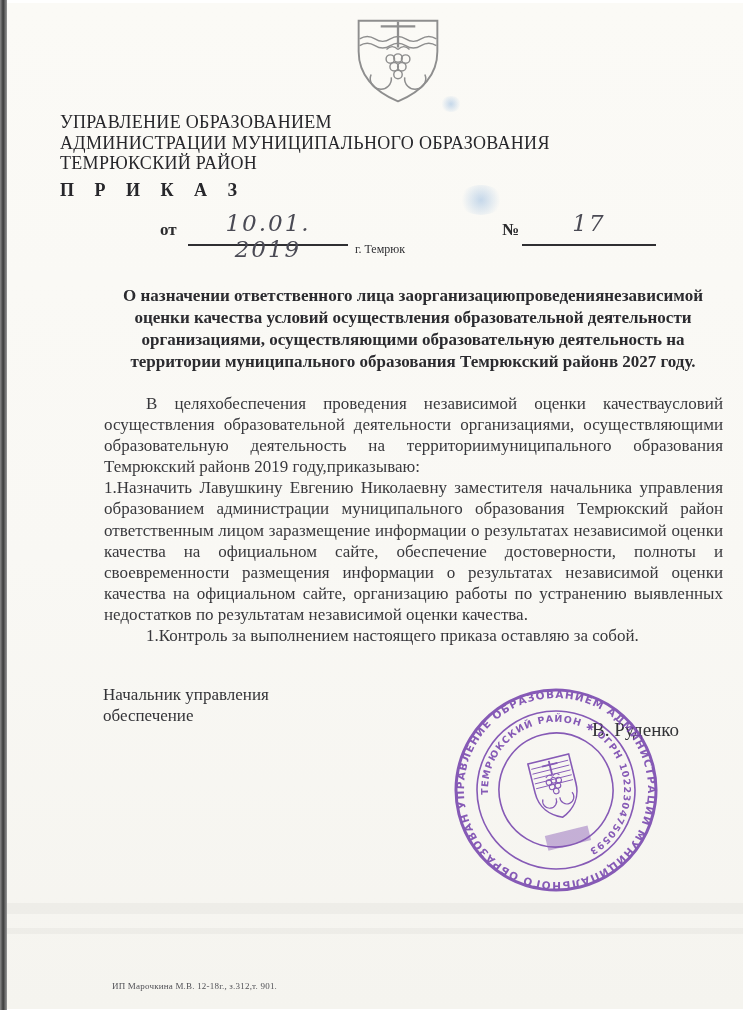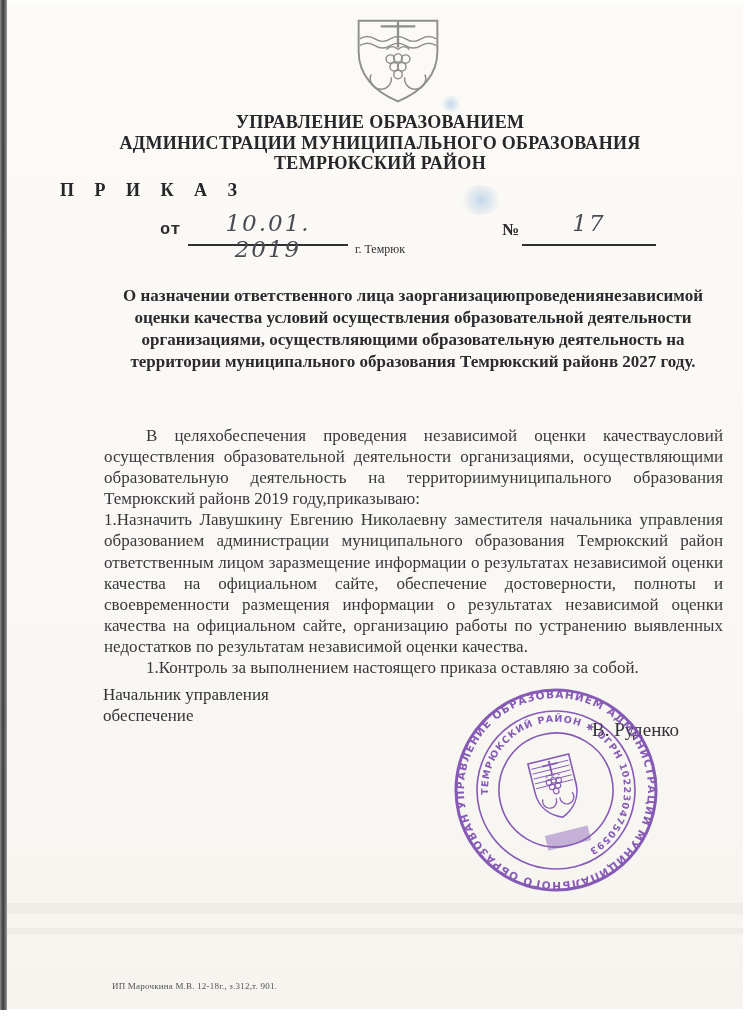--- a/index.html
+++ b/index.html
@@ -6,34 +6,34 @@
   .page{position:relative;width:745px;height:1024px;background:#ffffff;overflow:hidden;
         font-family:"Liberation Serif", serif;color:#333336;}
   .paper{position:absolute;left:7px;top:3px;width:736px;height:1006px;
          background:linear-gradient(180deg,#fbfaf6 0%,#f9f8f4 55%,#f5f4ef 100%);}
   .scan-edge-left{position:absolute;left:0;top:0;width:7px;height:1010px;
          background:linear-gradient(90deg,#8a8a8a,#3a3a3a 45%,#9a9a9a);}
   .streak{position:absolute;left:7px;width:736px;background:rgba(185,185,178,0.13);}
   .smudge{position:absolute;width:46px;height:30px;border-radius:50%;
          background:radial-gradient(circle,rgba(110,160,215,0.38),rgba(110,160,215,0) 70%);}
   .coat{position:absolute;left:350px;top:14px;width:96px;height:94px;}
-  .org-block{position:absolute;left:60px;top:112px;width:640px;text-align:center;
-         font-weight:bold;color:#27272b;font-size:18px;line-height:20.5px;letter-spacing:.3px;}
+  .org-block{position:absolute;left:60px;top:112px;width:640px;text-align:left;
+         font-weight:normal;color:#27272b;font-size:18px;line-height:20.5px;letter-spacing:.3px;}
   .doc-type{position:absolute;left:60px;top:180px;width:640px;text-align:left;
          font-weight:bold;color:#27272b;font-size:18px;letter-spacing:8px;}
   .date-row{position:absolute;left:0;top:206px;width:745px;height:42px;font-size:17px;font-weight:bold;color:#2c2c2e;}
   .fld-label{position:absolute;top:14px;}
   .hand{font-family:"DejaVu Serif", serif;font-style:italic;font-weight:normal;
         color:#4a4a54;font-size:23px;letter-spacing:2px;transform:rotate(-1.5deg);}
   .fill-line{position:absolute;border-bottom:2px solid #2f2f32;text-align:center;height:34px;}
   .city{position:absolute;left:60px;top:242px;width:640px;text-align:center;font-size:12px;color:#2f2f33;}
   .order-title{position:absolute;left:104px;top:285px;width:618px;text-align:center;
         font-weight:bold;font-size:17px;line-height:22px;color:#2b2b2f;}
   .body-text{position:absolute;left:104px;top:393px;width:619px;font-size:17px;
-        line-height:21.1px;color:#38383c;text-align:justify;margin-top:32px;}
+        line-height:21.1px;color:#38383c;text-align:justify;}
   .body-text p{margin:0;}
   .indent{text-indent:42px;}
   .sig-block{position:absolute;left:103px;top:684px;font-size:17px;line-height:21px;color:#333337;}
   .sig-name{position:absolute;left:592px;top:719px;font-size:19px;color:#333337;}
   .stamp{position:absolute;left:450px;top:684px;width:212px;height:212px;opacity:0.88;}
   .footer-note{position:absolute;left:112px;top:981px;font-size:9px;color:#515156;letter-spacing:.2px;}
 </style>
 </head>
 <body>
 
@@ -68,21 +68,21 @@
 
   <div class="org-block">
     <div>УПРАВЛЕНИЕ ОБРАЗОВАНИЕМ</div>
     <div>АДМИНИСТРАЦИИ МУНИЦИПАЛЬНОГО ОБРАЗОВАНИЯ</div>
     <div>ТЕМРЮКСКИЙ РАЙОН</div>
   </div>
 
   <div class="doc-type">П Р И К А З</div>
 
   <div class="date-row">
-    <span class="fld-label" style="left:160px;font-family:Liberation Mono, monospace;">от</span>
+    <span class="fld-label" style="left:160px;">от</span>
     <span class="fill-line" style="left:188px;top:4px;width:160px;">
       <span class="hand">10.01. 2019</span>
     </span>
     <span class="fld-label" style="left:502px;">№</span>
     <span class="fill-line" style="left:522px;top:4px;width:134px;">
       <span class="hand">17</span>
     </span>
   </div>
 
   <div class="city">г. Темрюк</div>

